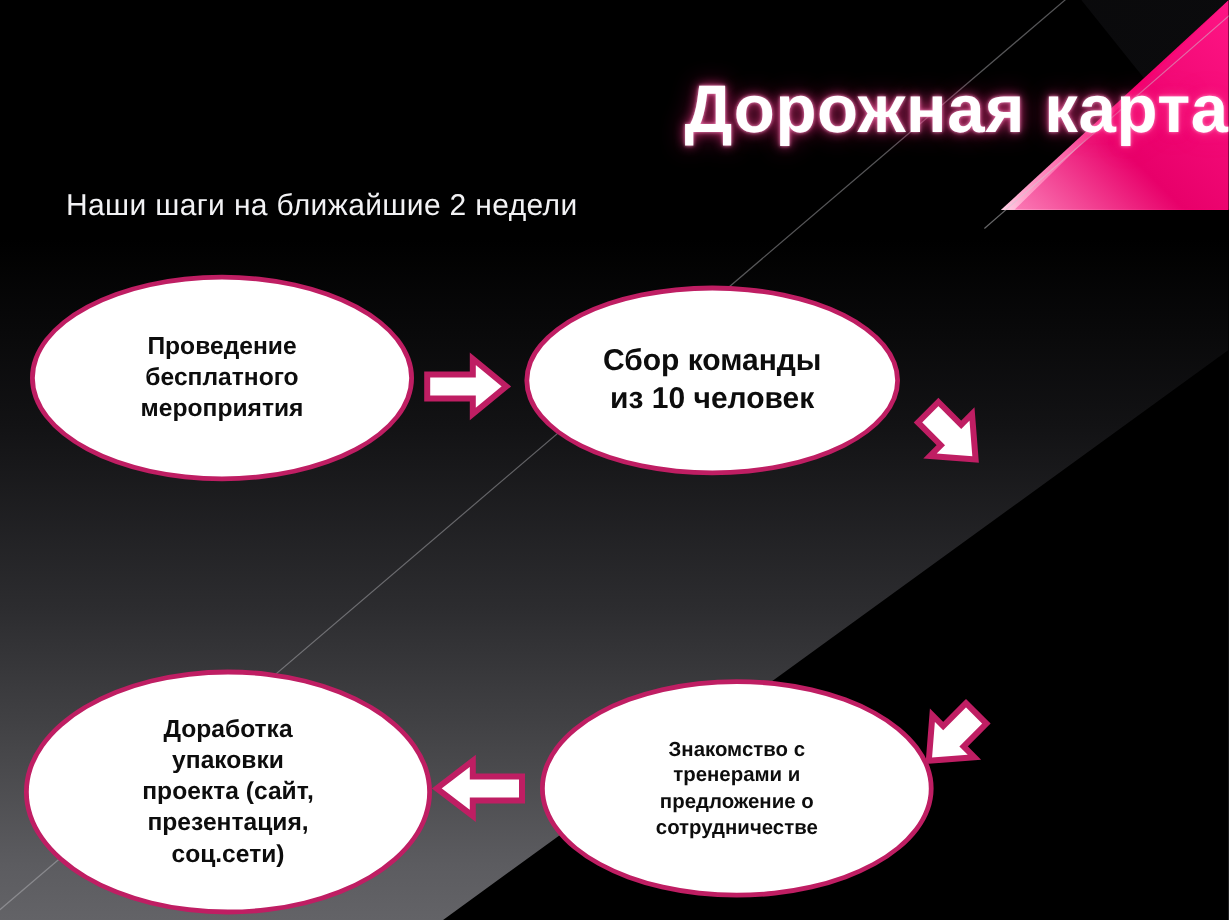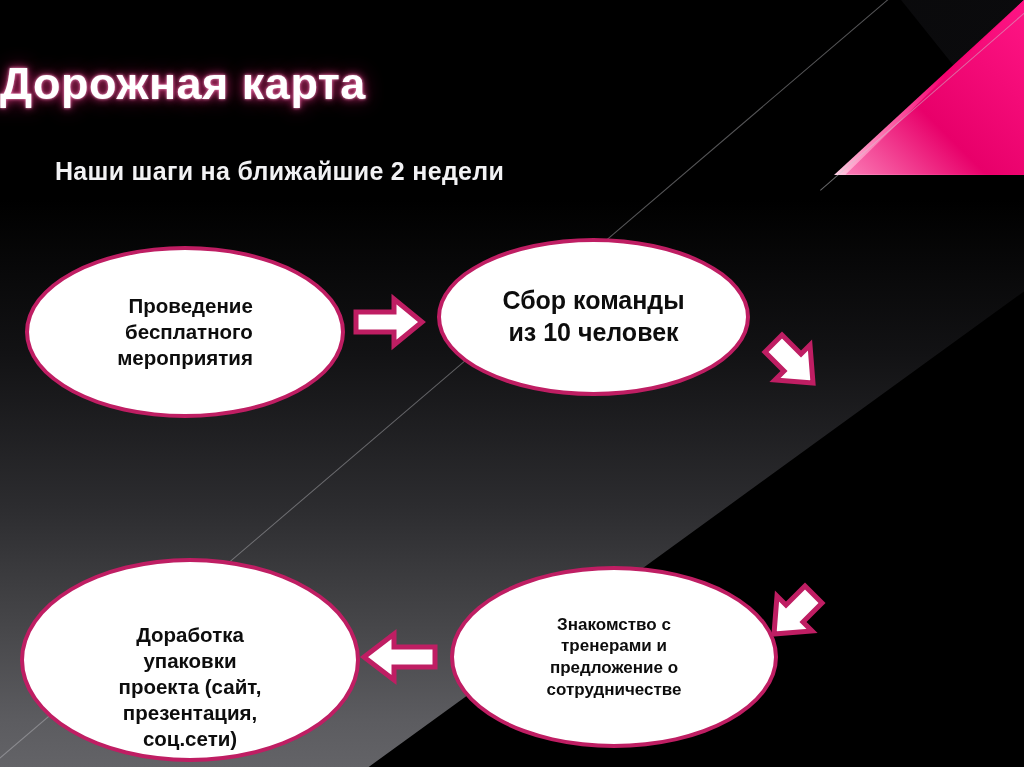--- a/index.html
+++ b/index.html
@@ -81,38 +81,38 @@
     width: 205px; height: 180px;
     background: linear-gradient(225deg, #ff1585 0%, #e8006a 55%, #ff96c6 100%);
     clip-path: polygon(100% 0%, 100% 97%, 13% 97%);
   }
 
   
   .title {
     position: absolute;
     left: 0; right: 0;
     top: 58px;
-    text-align: left;
-    font-size: 45px;
+    text-align: right;
+    font-size: 56px;
     font-weight: 700;
     letter-spacing: 0.5px;
     color: #ffffff;
     text-shadow:
       0 0 3px rgba(255,150,200,0.95),
       0 0 9px rgba(255,70,150,0.75),
       0 0 20px rgba(255,20,120,0.45);
     white-space: nowrap;
   }
 
   .subtitle {
     position: absolute;
     left: 55px;
     top: 157px;
     font-size: 25px;
-    font-weight: 700;
+    font-weight: 400;
     color: #f2f2f4;
     letter-spacing: 0.3px;
     white-space: nowrap;
   }
 
   
   .oval {
     position: absolute;
     box-sizing: border-box;
     border-radius: 50%;
@@ -122,25 +122,25 @@
     align-items: center;
     justify-content: center;
     text-align: center;
     color: #0d0d0d;
     font-weight: 700;
     line-height: 1.27;
     padding: 6px 14px;
   }
   .oval .txt { display: block; white-space: pre-line; }
 
-  #oval-1 { left: 25px;  top: 246px; width: 320px; height: 172px; font-size: 20.5px; text-align: right; }
+  #oval-1 { left: 25px;  top: 229px; width: 320px; height: 172px; font-size: 20.5px; }
   #oval-2 { left: 437px; top: 238px; width: 313px; height: 158px; font-size: 25px; }
   #oval-3 { left: 686px; top: 395px; width: 320px; height: 167px; font-size: 20.5px; }
   #oval-4 { left: 450px; top: 566px; width: 328px; height: 182px; font-size: 17px; }
-  #oval-5 { left: 20px;  top: 558px; width: 340px; height: 204px; font-size: 20.5px; align-items: flex-end; }
+  #oval-5 { left: 20px;  top: 558px; width: 340px; height: 204px; font-size: 20.5px; }
 
   
   .arrow { position: absolute; }
   .arrow svg { display: block; overflow: visible; }
   .arrow polygon { fill: #ffffff; stroke: #bf1e63; stroke-width: 5; stroke-linejoin: miter; }
 
   #arrow-1 { left: 353px; top: 295px; }
   #arrow-2 { left: 760px; top: 327px; }
   #arrow-3 { left: 757px; top: 578px; }
   #arrow-4 { left: 360px; top: 630px; }

